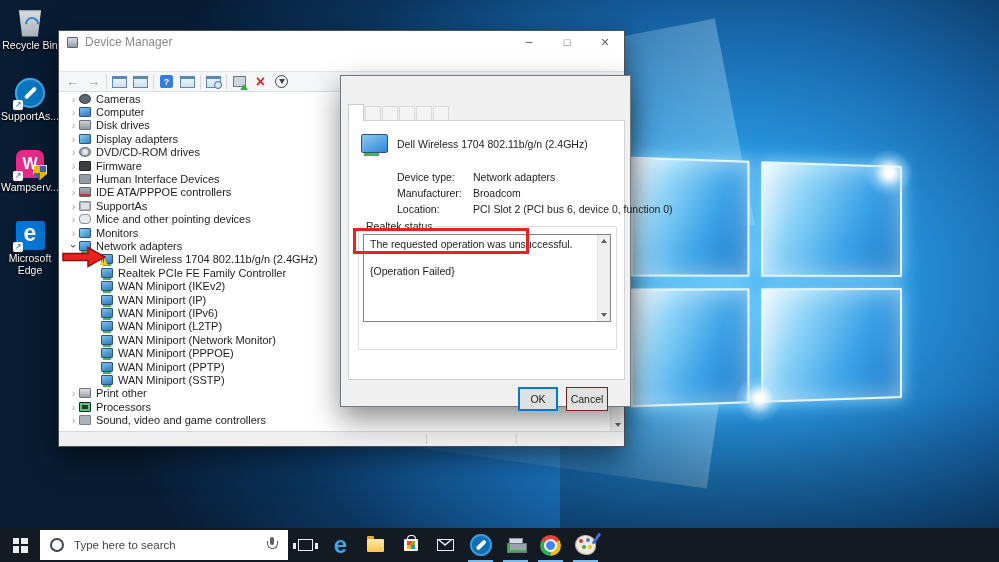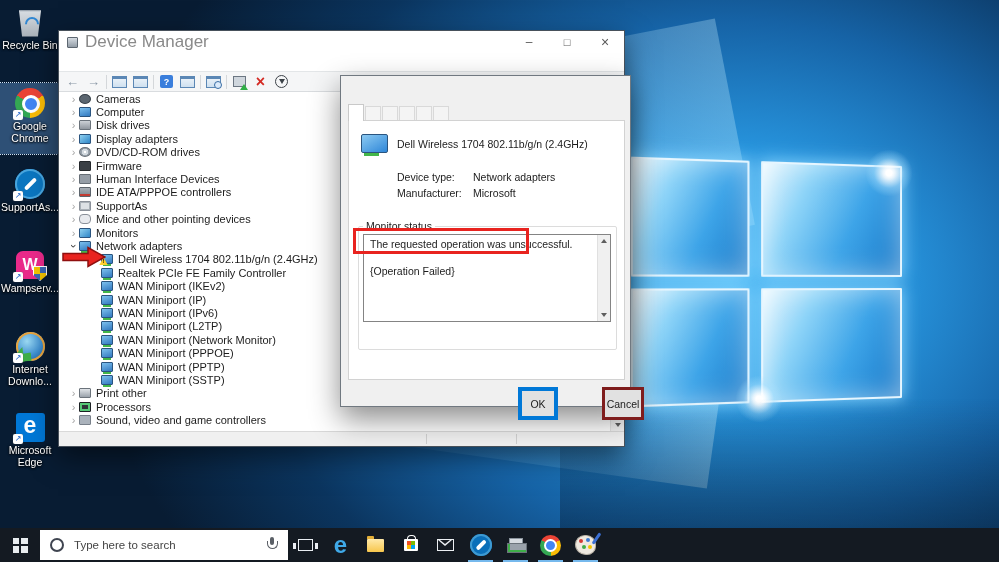--- a/index.html
+++ b/index.html
@@ -23,21 +23,21 @@
     transform:perspective(900px) rotateY(15deg);transform-origin:100% 50%;
     display:grid;grid-template-columns:1fr 1.28fr;grid-template-rows:1fr 1fr;gap:11px;}
   .pane{background:linear-gradient(115deg,#eaf8ff 0%,#8ed4f8 28%,#3da4e8 62%,#1878c8 100%);
     border:2px solid #e6f6ff;border-radius:1px;
     box-shadow:0 0 16px 2px rgba(140,215,255,.8), inset 0 0 26px rgba(255,255,255,.5);}
   .sburst{position:absolute;width:54px;height:54px;pointer-events:none;
     background:radial-gradient(circle,#ffffff 0 3px,rgba(255,255,255,.85) 6px,rgba(170,225,255,.4) 15px,transparent 62%);}
   .sb1{left:862px;top:146px;} .sb2{left:732px;top:372px;}
 
   
-  .desk-icons{position:absolute;left:0;top:2px;width:62px;display:flex;flex-direction:column;z-index:5;gap:10px;}
+  .desk-icons{position:absolute;left:0;top:2px;width:62px;display:flex;flex-direction:column;z-index:5;}
   .dicon{width:60px;height:71px;display:flex;flex-direction:column;align-items:center;padding-top:4px;}
   .dicon.selected{background:rgba(110,165,230,.38);outline:1px dotted #cfe2f5;}
   .dicon-label{margin-top:2px;font-size:10.5px;line-height:11.5px;color:#fff;text-align:center;
     text-shadow:0 1px 2px #000,0 0 3px #000;max-width:58px;word-wrap:break-word;}
   .gfx-wrap{position:relative;width:32px;height:32px;display:flex;align-items:center;justify-content:center;}
   .sc-badge{display:none;position:absolute;left:-1px;bottom:-1px;width:10px;height:10px;background:#fff;
     border-radius:2px;font-size:8px;line-height:10px;text-align:center;color:#1e62c8;box-shadow:0 0 1px #555;}
   .dicon.shortcut .sc-badge{display:block;}
   .sc-badge::before{content:"\2197";}
   .gfx{position:relative;}
@@ -67,21 +67,21 @@
   .ic-edge-desk{width:29px;height:29px;border-radius:3px;background:#0078d7;color:#fff;
     font-weight:bold;font-size:23px;display:flex;align-items:center;justify-content:center;}
   .ic-edge-desk::before{content:"e";margin-top:-3px;}
 
   
   .dm-window{position:absolute;left:58px;top:30px;width:567px;height:417px;background:#fff;
     border:1px solid #44engineering?;border:1px solid #48515b;box-shadow:0 10px 26px rgba(0,0,0,.5);z-index:10;}
   .dm-title{position:absolute;left:0;top:0;right:0;height:22px;background:#fff;display:flex;align-items:center;}
   .dm-ico{width:11px;height:11px;margin:0 7px 0 8px;background:linear-gradient(#d5dbe1,#929ca6);
     border:1px solid #5c6670;border-radius:1px;}
-  .dm-title-text{font-size:17px;color:#8a8a8a;}
+  .dm-title-text{font-size:12px;color:#8a8a8a;}
   .win-controls{position:absolute;right:0;top:0;height:22px;display:flex;}
   .wc{width:38px;height:22px;display:flex;align-items:center;justify-content:center;
     color:#5a5a5a;font-size:12px;}
   .wc.min::before{content:"\2013";} .wc.max::before{content:"\25A1";font-size:11px;} .wc.cls::before{content:"\00D7";font-size:14px;}
   .dm-menubar{position:absolute;left:0;top:22px;right:0;height:18px;background:#fff;display:flex;align-items:center;
     font-size:11px;color:#222;}
   .menu-item{padding:1px 8px;}
   .dm-toolbar{position:absolute;left:0;top:40px;right:0;height:21px;background:#f5f6f7;
     border-top:1px solid #e3e6e8;border-bottom:1px solid #d9dcdf;display:flex;align-items:center;padding-left:5px;gap:4px;}
   .titem{width:17px;height:16px;display:flex;align-items:center;justify-content:center;position:relative;}
@@ -161,24 +161,24 @@
   .grp-label{position:absolute;left:14px;top:99px;font-size:10.5px;color:#1c1c1c;background:#fff;padding:0 3px;z-index:2;}
   .grp-box{position:absolute;left:9px;top:105px;width:259px;height:124px;border:1px solid #dcdcdc;border-radius:2px;}
   .status-box{position:absolute;left:14px;top:113px;width:248px;height:88px;background:#fff;border:1px solid #848484;}
   .status-text{position:absolute;left:0;top:0;right:14px;bottom:0;padding:3px 6px;font-size:10.5px;
     line-height:12px;color:#1c1c1c;}
   .sline.gap{margin-top:15px;}
   .vscroll{position:absolute;top:0;right:0;bottom:0;width:13px;background:#f0f0f0;border-left:1px solid #e0e0e0;}
   .vscroll .sb-up{position:absolute;top:0;left:0;width:12px;height:12px;display:flex;align-items:center;justify-content:center;}
   .vscroll .sb-down{position:absolute;bottom:0;left:0;width:12px;height:12px;display:flex;align-items:center;justify-content:center;}
   .red-box{position:absolute;left:12px;top:152px;width:176px;height:26px;border:3px solid #e8231f;z-index:30;pointer-events:none;}
-  .dlg-btn{position:absolute;top:311px;height:33px;background:#e1e1e1;border:3px solid #7f1d1d;
+  .dlg-btn{position:absolute;top:311px;height:24px;background:#e1e1e1;border:1px solid #7f1d1d;
     font-size:10.5px;color:#1c1c1c;display:flex;align-items:center;justify-content:center;}
   .btn-ok{left:177px;width:40px;border-color:#0078d7;box-shadow:inset 0 0 0 1px #0078d7;}
-  .btn-cancel{left:225px;width:42px;margin-left:36px;}
+  .btn-cancel{left:225px;width:42px;}
 
   
   .red-arrow{position:absolute;left:62px;top:246px;z-index:30;pointer-events:none;}
 
   
   .taskbar{position:absolute;left:0;top:528px;width:999px;height:34px;background:#141a22;z-index:40;}
   .start-btn{position:absolute;left:0;top:0;width:40px;height:34px;display:flex;align-items:center;justify-content:center;}
   .start-logo{width:15px;height:15px;display:grid;grid-template:1fr 1fr/1fr 1fr;gap:1.5px;}
   .start-logo span{background:#e8ecef;}
   .search-box{position:absolute;left:40px;top:2px;width:248px;height:30px;background:#fff;display:flex;align-items:center;}
@@ -248,47 +248,33 @@
 
 <div class="desk-icons">
 
 <div class="dicon">
       <span class="gfx-wrap">
         <span class="gfx ic-recycle-bin"></span>
 
       </span>
       <span class="dicon-label">Recycle Bin</span>
     </div>
-    <div class="dicon selected shortcut">
-      <span class="gfx-wrap">
-        <span class="gfx ic-chrome-desk"></span>
-        <span class="sc-badge"></span>
-      </span>
-      <span class="dicon-label">Google Chrome</span>
-    </div>
     <div class="dicon shortcut">
       <span class="gfx-wrap">
         <span class="gfx ic-supportassist-desk"></span>
         <span class="sc-badge"></span>
       </span>
       <span class="dicon-label">SupportAs...</span>
     </div>
     <div class="dicon shortcut">
       <span class="gfx-wrap">
         <span class="gfx ic-wampserver"></span>
         <span class="sc-badge"></span>
       </span>
       <span class="dicon-label">Wampserv...</span>
-    </div>
-    <div class="dicon shortcut">
-      <span class="gfx-wrap">
-        <span class="gfx ic-idm"></span>
-        <span class="sc-badge"></span>
-      </span>
-      <span class="dicon-label">Internet Downlo...</span>
     </div>
     <div class="dicon shortcut">
       <span class="gfx-wrap">
         <span class="gfx ic-edge-desk"></span>
         <span class="sc-badge"></span>
       </span>
       <span class="dicon-label">Microsoft Edge</span>
     </div>
   </div>
 
@@ -479,24 +465,28 @@
     <span class="dev-ico"></span>
     <span class="dev-name">Dell Wireless 1704 802.11b/g/n (2.4GHz)</span>
     <div class="fields">
 
     <div class="frow">
           <span class="flabel">Device type:</span>
           <span class="fvalue">Network adapters</span>
         </div>
         <div class="frow">
           <span class="flabel">Manufacturer:</span>
-          <span class="fvalue">Microsoft</span>
+          <span class="fvalue">Broadcom</span>
         </div>
-      </div>
-    <span class="grp-label">Monitor status</span>
+        <div class="frow">
+          <span class="flabel">Location:</span>
+          <span class="fvalue">PCI Slot 2 (PCI bus 6, device 0, function 0)</span>
+        </div>
+      </div>
+    <span class="grp-label">Realtek status</span>
     <div class="grp-box"></div>
     <div class="status-box">
       <div class="status-text">
         <div class="sline">The requested operation was unsuccessful.</div>
         <div class="sline gap">{Operation Failed}</div>
       </div>
       <div class="vscroll">
         <span class="sb-up"></span>
         <span class="sb-down"></span>
       </div>

